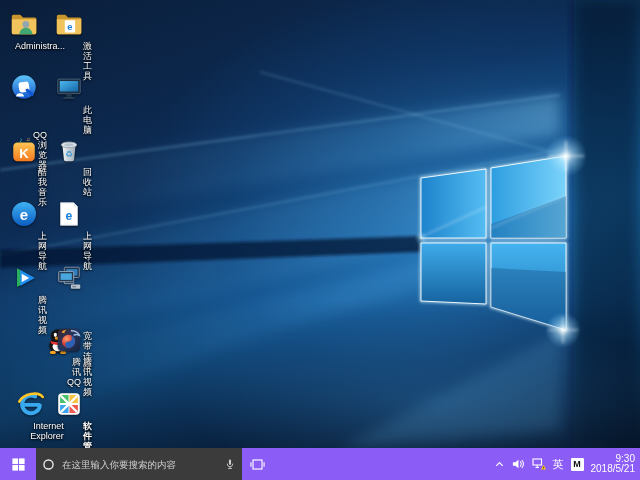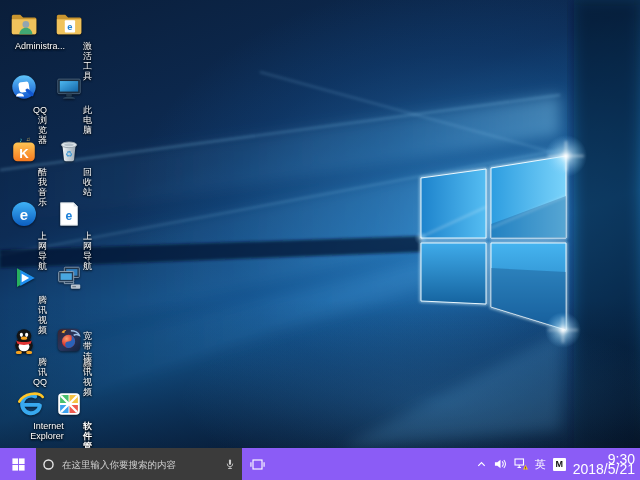--- a/index.html
+++ b/index.html
@@ -29,21 +29,21 @@
   .search-box input{flex:1;min-width:0;background:transparent;border:0;outline:none;
                     color:#d6d6d6;font-size:9.5px;font-family:inherit;}
   .search-box input::placeholder{color:#cfcfcf;opacity:1;}
   .task-view{width:30px;display:flex;align-items:center;justify-content:center;}
   .tb-spacer{flex:1;}
   .tray{display:flex;align-items:center;gap:7px;padding-right:3px;}
   .tray-ic{display:flex;align-items:center;justify-content:center;}
   .ime-lang{color:#fff;font-size:11px;line-height:11px;}
   .ime-mode{width:13px;height:13px;background:#fff;color:#111;font-size:9px;font-weight:700;
             display:flex;align-items:center;justify-content:center;border-radius:1px;}
-  .clock{color:#fff;font-size:14px;line-height:10.5px;text-align:right;min-width:44px;padding-right:2px;}
+  .clock{color:#fff;font-size:10px;line-height:10.5px;text-align:right;min-width:44px;padding-right:2px;}
 </style>
 </head>
 <body>
 
 <div class="stage">
 
   <div class="desktop">
     <svg class="wallpaper-svg" width="640" height="448" viewBox="0 0 640 448">
       <defs>
         <linearGradient id="wp-beam" x1="0" y1="0" x2="1" y2="0">
@@ -150,21 +150,21 @@
           <div class="di-img">
             <svg viewBox="0 0 32 32">
               <path d="M3 8c0-1 .7-2 1.8-2H12l3 3h12.5c1 0 1.7.8 1.7 1.8V25c0 1.2-.9 2-2 2H5c-1.2 0-2-.8-2-2z" fill="#c9952f"></path>
               <path d="M3 11h26v14c0 1.2-.9 2-2 2H5c-1.2 0-2-.8-2-2z" fill="#f0c35c"></path>
               <rect x="11.5" y="12" width="11" height="13" rx="1" fill="#fff"></rect>
               <text x="17" y="22" text-anchor="middle" font-size="10" font-weight="700" fill="#1c7fd4" font-family="Liberation Sans,sans-serif">e</text>
             </svg>
           </div>
           <div class="di-label">激活工具</div>
         </div>
-        <div class="desk-icon" style="left: 1px; top: 73px;">
+        <div class="desk-icon" style="left: 1px; top: 73px; gap: 25px;">
           <div class="di-img">
             <svg viewBox="0 0 32 32">
               <defs>
                 <linearGradient id="i-qb" x1="0" y1="0" x2="0" y2="1">
                   <stop offset="0" stop-color="#5fc3f8"></stop>
                   <stop offset="1" stop-color="#1257cf"></stop>
                 </linearGradient>
               </defs>
               <circle cx="16" cy="15" r="12.5" fill="url(#i-qb)"></circle>
               <rect x="10.5" y="9.5" width="11" height="11" rx="3" fill="#fff" transform="rotate(-8 16 15)"></rect>
@@ -268,21 +268,21 @@
               <rect x="13" y="6.5" width="12" height="7" fill="#2f7fc0"></rect>
               <rect x="5" y="9" width="16" height="11" rx="1" fill="#243a52" stroke="#93a7bb"></rect>
               <rect x="7" y="11" width="12" height="7" fill="#49a7e0"></rect>
               <path d="M11 20v2h10v-2" stroke="#8fa3b7" fill="none"></path>
               <rect x="18" y="23" width="10" height="4.5" rx="1" fill="#b9c4cf"></rect>
               <rect x="19.5" y="24.8" width="4" height="1" fill="#5c6a77"></rect>
             </svg>
           </div>
           <div class="di-label">宽带连接</div>
         </div>
-        <div class="desk-icon" style="left: 1px; top: 325px;">
+        <div class="desk-icon" style="left: 1px; top: 325px; padding-left: 34px;">
           <div class="di-img">
             <svg viewBox="0 0 32 32">
               <ellipse cx="16" cy="11.5" rx="7.8" ry="7" fill="#141414"></ellipse>
               <ellipse cx="16" cy="21.5" rx="9.3" ry="8.3" fill="#141414"></ellipse>
               <ellipse cx="13.2" cy="10.5" rx="1.7" ry="2.2" fill="#fff"></ellipse>
               <ellipse cx="18.8" cy="10.5" rx="1.7" ry="2.2" fill="#fff"></ellipse>
               <ellipse cx="16" cy="14" rx="3.4" ry="1.8" fill="#f5a21f"></ellipse>
               <ellipse cx="16" cy="23" rx="5.8" ry="5" fill="#fff"></ellipse>
               <path d="M7.8 16.5c3 2.2 13.4 2.2 16.4 0l-.9 3.2c-4 2-10.6 2-14.6 0z" fill="#e03434"></path>
               <ellipse cx="10.5" cy="29.3" rx="3.2" ry="1.7" fill="#f5a21f"></ellipse>

